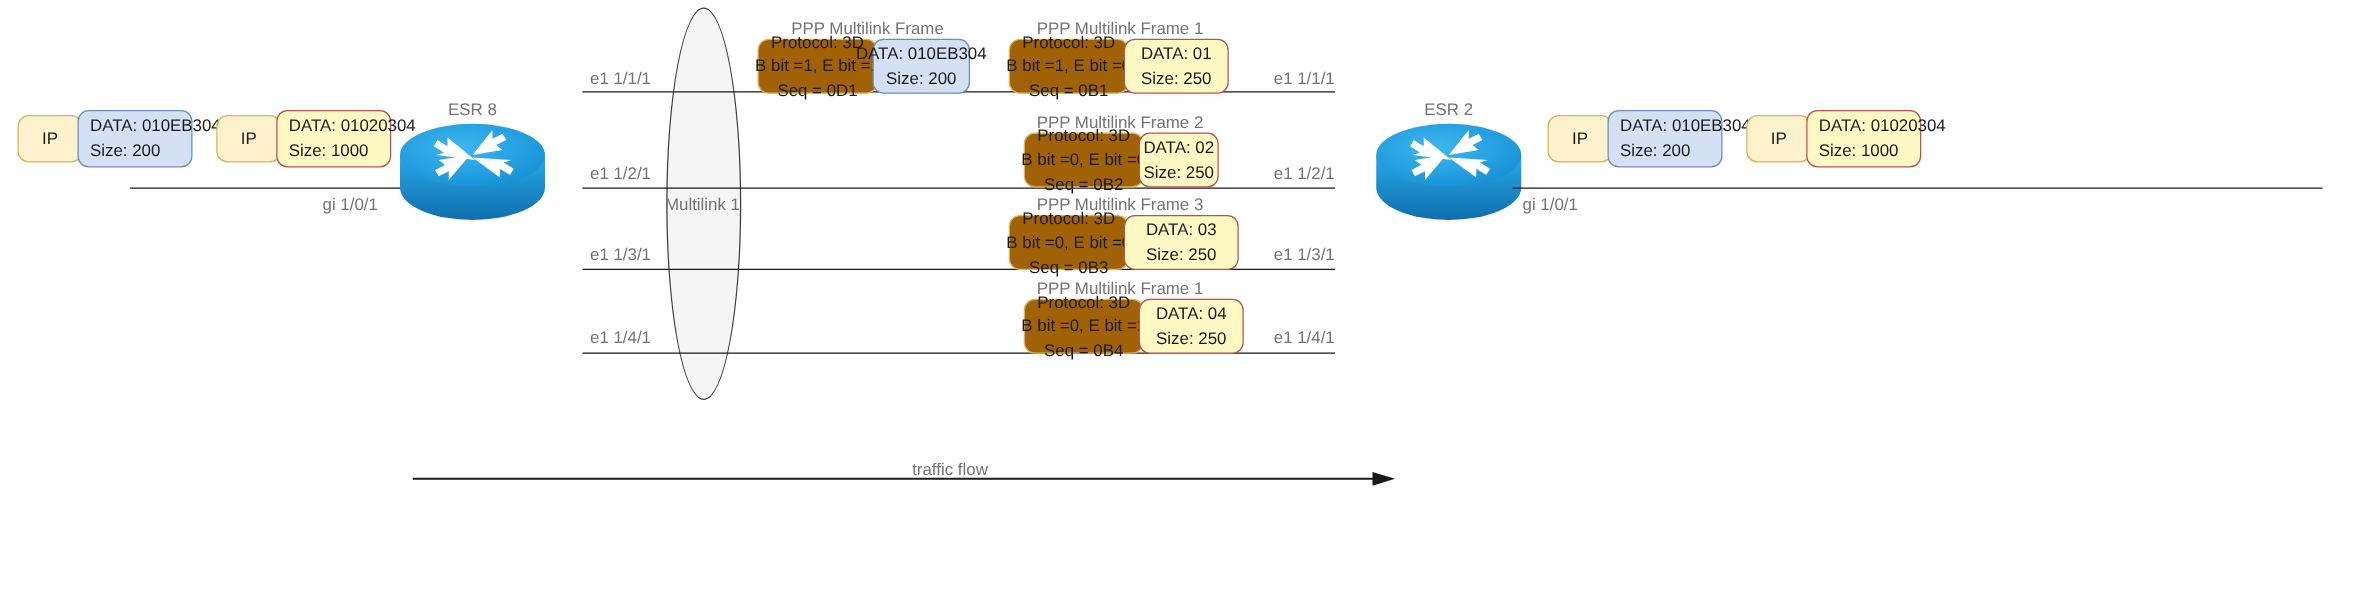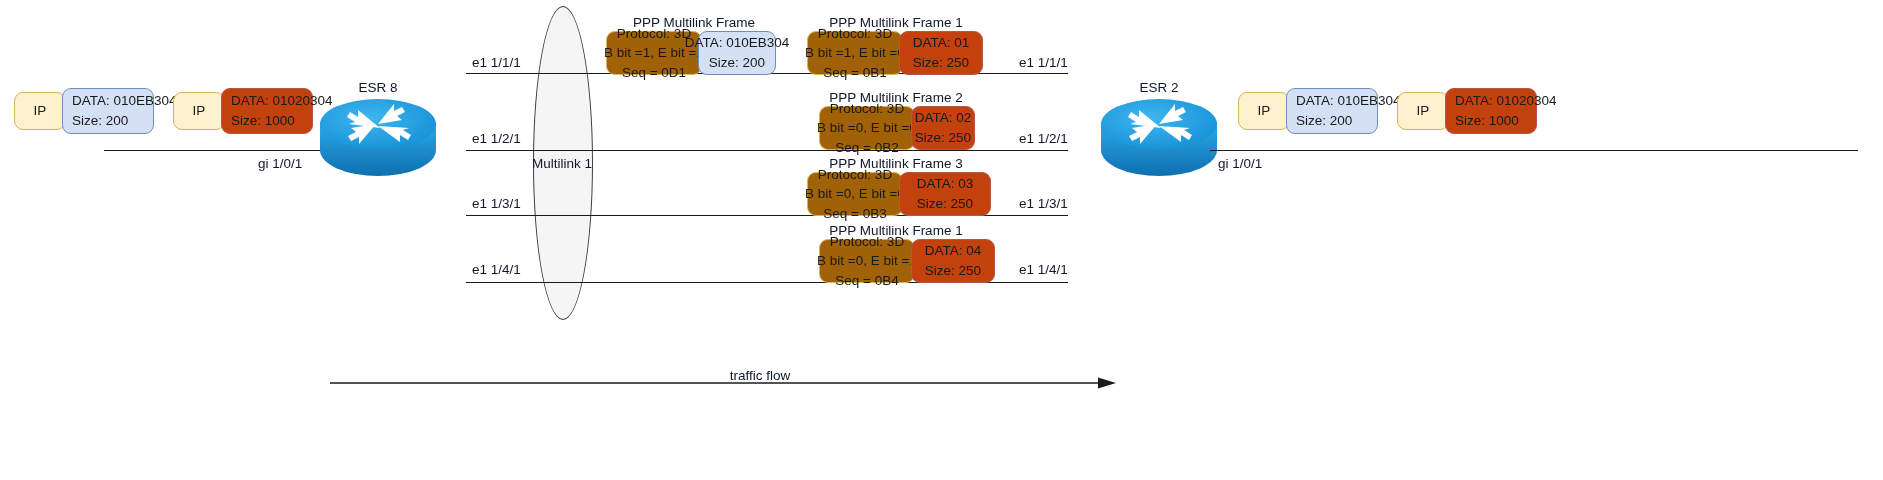--- a/index.html
+++ b/index.html
@@ -17,21 +17,21 @@
     height: 480px;
     overflow: hidden;
     background: #ffffff;
   }
 
   
   .lbl {
     position: absolute;
     font-size: 13.5px;
     line-height: 1.35;
-    color: #0f172a;
+    color: #737373;
     white-space: nowrap;
   }
   .lbl.center { transform: translateX(-50%); text-align: center; }
 
   
   .pkt {
     position: absolute;
     box-sizing: border-box;
     border-radius: 9px;
     border: 1.4px solid;
@@ -40,21 +40,21 @@
     align-items: center;
     justify-content: center;
     font-size: 13.5px;
     line-height: 1.45;
     white-space: nowrap;
     color: #1a1a1a;
   }
   .pkt span { display: block; }
   .pkt.ip      { background: #fdf2cd; border-color: #d6b656; }
   .pkt.blue    { background: #d4e1f5; border-color: #6c8ebf; }
-  .pkt.red     { background: #c2410c; border-color: #b85450; }
+  .pkt.red     { background: #fef9c3; border-color: #b85450; }
   .pkt.hdr     { background: #a16207; border-color: #d6b656; }
   .pkt.left-align-text { align-items: flex-start; padding-left: 9px; }
 
   
   .link-line {
     position: absolute;
     height: 0;
     border-top: 1.6px solid #1a1a1a;
   }
   .edge-line {

